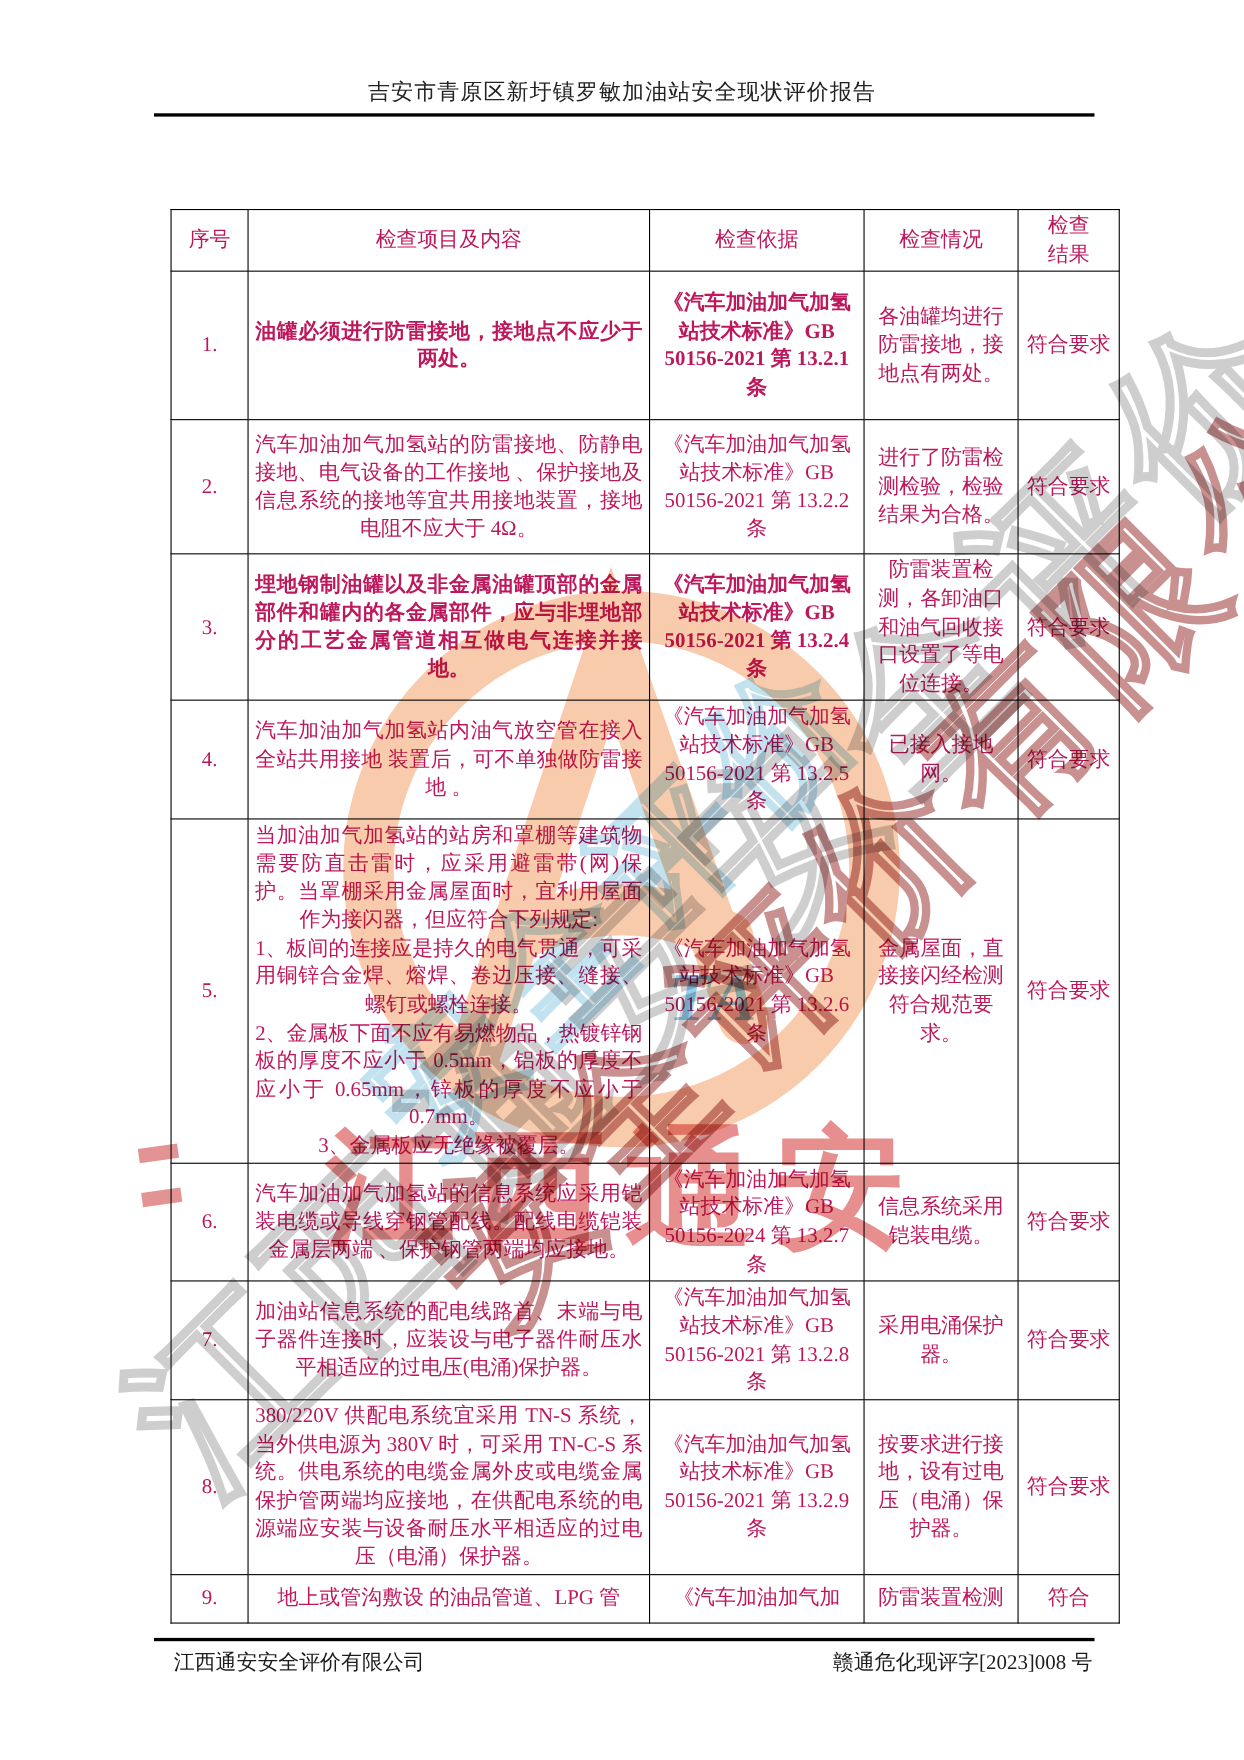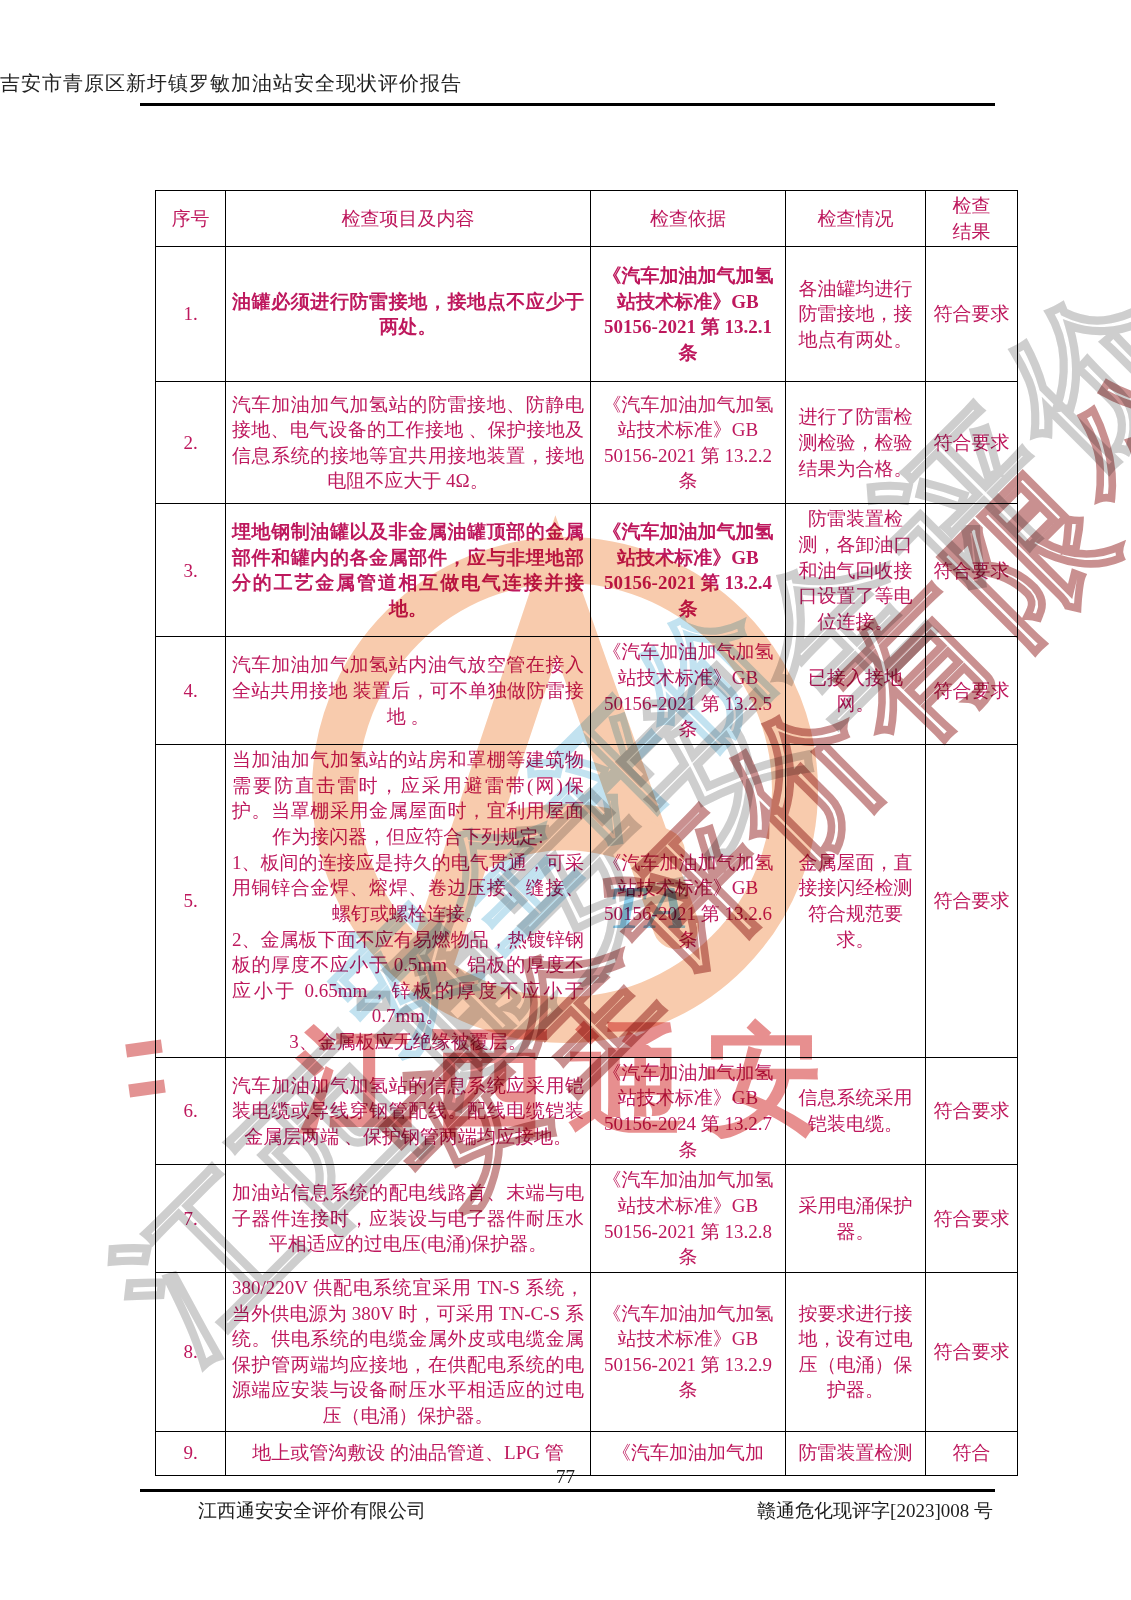--- a/index.html
+++ b/index.html
@@ -3,21 +3,21 @@
 <meta charset="utf-8">
 <style>
   html,body{margin:0;padding:0;}
   body{
     width:1131px;height:1600px;position:relative;background:#ffffff;
     font-family:"Liberation Serif","DejaVu Serif",serif;
     color:#1c1c1c;overflow:hidden;
   }
   .page{position:absolute;inset:0;}
   
-  .doc-header{position:absolute;top:70px;left:0;width:100%;text-align:left;
+  .doc-header{position:absolute;top:70px;left:0;width:100%;text-align:center;
     font-size:20px;letter-spacing:1px;color:#222;}
   .header-rule{position:absolute;top:103px;left:140px;width:855px;height:3px;background:#000;}
   .doc-title{position:absolute;top:132px;left:0;width:100%;text-align:center;
     font-size:28px;font-weight:bold;color:#111;}
   .doc-title .gap{display:inline-block;width:58px;}
   
   table.checklist{
     position:absolute;top:190px;left:155px;width:862px;
     border-collapse:collapse;table-layout:fixed;
     font-size:19px;line-height:1.35;color:#be185d;
@@ -29,21 +29,21 @@
   th.hdr{font-size:19px;text-align:center;white-space:pre-line;}
   td.no{text-align:center;}
   td.content{text-align:justify;text-align-last:center;white-space:pre-line;padding:2px 10px;}
   td.basis{text-align:center;}
   td.situation{text-align:center;}
   td.result{text-align:center;}
   tr.bold-row td.content, tr.bold-row td.basis{font-weight:bold;}
   
   .page-number{position:absolute;top:1466px;left:0;width:100%;text-align:center;font-size:19px;}
   .footer-rule{position:absolute;top:1489px;left:140px;width:855px;height:2.5px;background:#000;}
-  .footer-left{position:absolute;top:1498px;left:158px;font-size:19px;margin-left:40px;}
+  .footer-left{position:absolute;top:1498px;left:158px;font-size:19px;}
   .footer-right{position:absolute;top:1498px;right:138px;font-size:19px;}
   
   .wm{position:absolute;pointer-events:none;mix-blend-mode:multiply;}
   .wm-logo{left:0;top:0;width:1131px;height:1600px;opacity:.55;}
   .wm-diag{transform-origin:left center;transform:rotate(-45deg);
     font-weight:bold;color:transparent;white-space:nowrap;}
   .wm-gray{left:150px;top:1210px;font-size:165px;letter-spacing:14px;
     -webkit-text-stroke:3px #c2c2c2;opacity:.8;}
   .wm-red-diag{left:415px;top:1075px;font-size:148px;letter-spacing:12px;
     -webkit-text-stroke:3px #9c3434;opacity:.55;}
@@ -145,21 +145,20 @@
     <tr style="height:44px">
       <td class="no">9.</td>
       <td class="content">地上或管沟敷设 的油品管道、LPG 管</td>
       <td class="basis">《汽车加油加气加</td>
       <td class="situation">防雷装置检测</td>
       <td class="result">符合</td>
     </tr>
   </tbody>
     </table>
 
-  <div class="page-number">77</div>
   <div class="footer-rule"></div>
   <div class="footer-left">江西通安安全评价有限公司</div>
   <div class="footer-right">赣通危化现评字[2023]008 号</div>
 
   <svg class="wm wm-logo" viewBox="0 0 1131 1600" xmlns="http://www.w3.org/2000/svg">
     <g fill="none" stroke="#f2a069" stroke-width="46" stroke-linecap="round">
       <circle cx="565" cy="790" r="230"></circle>
       <path d="M 432 958 L 556 586 L 676 926"></path>
       <path d="M 468 852 Q 565 802 662 852"></path>
     </g>

